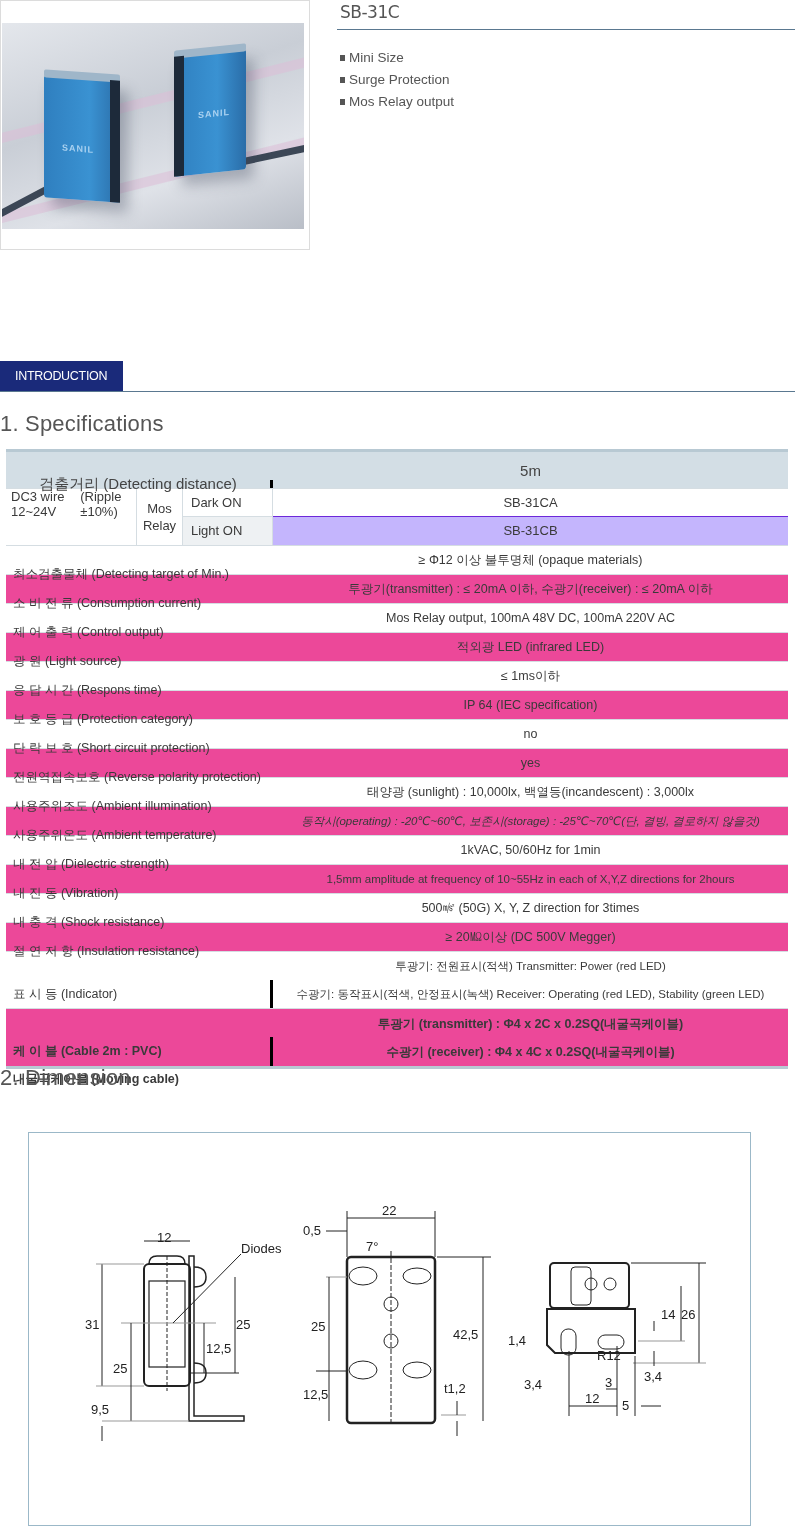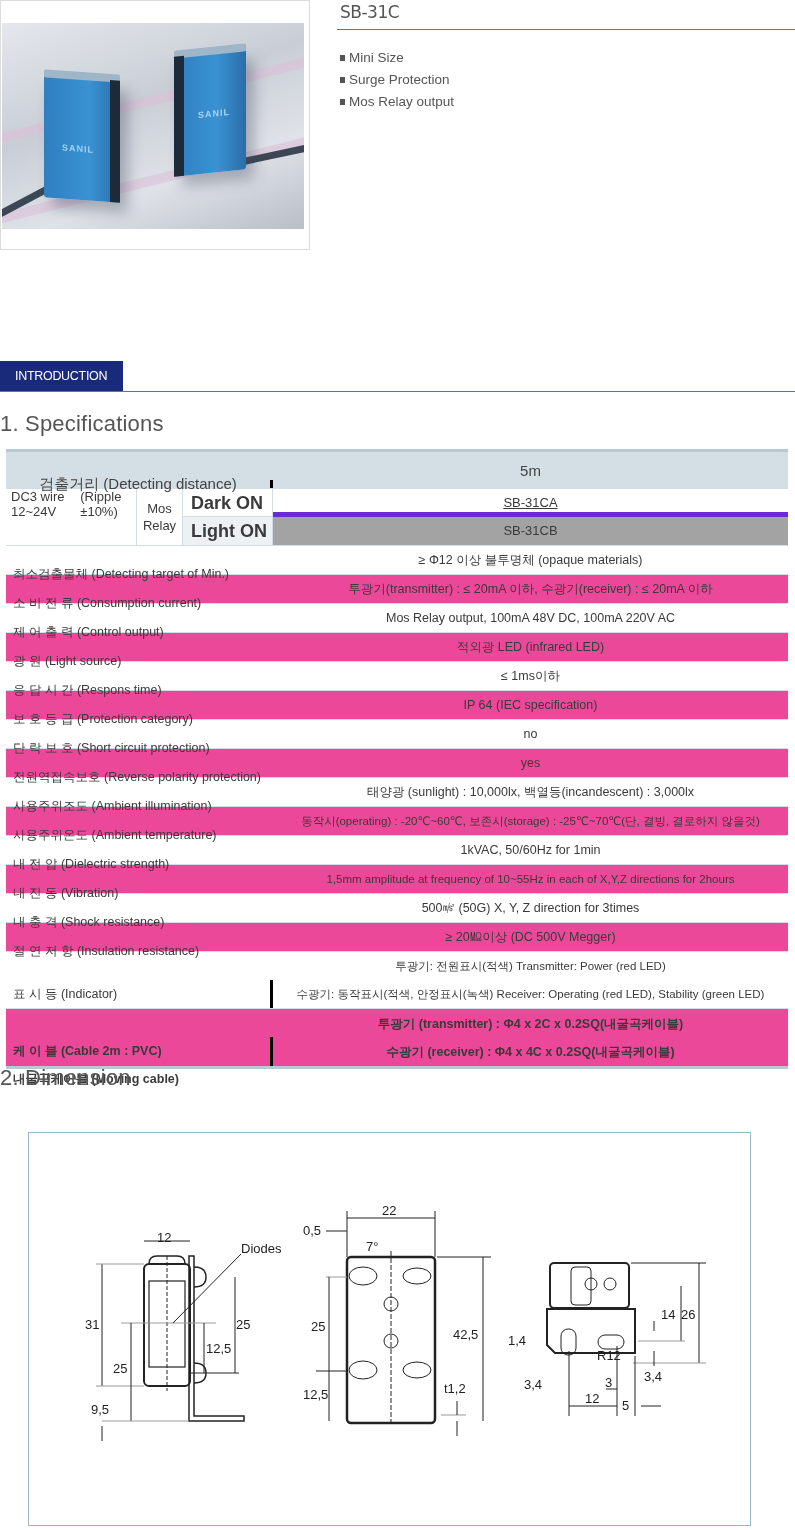--- a/index.html
+++ b/index.html
@@ -40,27 +40,27 @@
   .row.h29 { height: 29px; }
   .row.tall { height: 57px; }
   .row.tall .lbl { justify-content: flex-start; }
   .row.tall .lbl span, .row.tall .val span { height: 28px; line-height: 28px; }
   .row.head { height: 37px; background: #d3dee5; font-size: 15px; color: #444; }
   .row.head .lbl { align-items: center; padding-left: 0; }
   .row.model { height: 57px; }
   .model .c1 { width: 131px; padding-left: 5px; border-right: 1px solid #d5dde2; display: flex; justify-content: center; font-size: 13px; }
   .model .c2 { width: 46px; border-right: 1px solid #d5dde2; display: flex; flex-direction: column; justify-content: center; align-items: center; font-size: 13px; line-height: 17px; }
   .model .c3 { width: 90px; border-right: 1px solid #d5dde2; display: flex; flex-direction: column; }
-  .model .c3 span { height: 28px; line-height: 28px; padding-left: 8px; font-size: 18px; font-weight: bold; }
+  .model .c3 span { height: 28px; line-height: 28px; padding-left: 8px; font-size: 13px; }
   .model .c3 span:first-child { border-bottom: 1px solid #d5dde2; }
   .model .c3 span:last-child { background: #eef1f3; }
   .model .v { flex: 1; display: flex; flex-direction: column; }
   .model .v span { height: 28px; line-height: 28px; text-align: center; font-size: 13px; }
-  .model .v span:first-child { border-bottom: 5px solid #6d28d9; text-decoration: underline; }
-  .model .v span:last-child { background: #a3a3a3; text-align: center; }
+  .model .v span:first-child { border-bottom: 1px solid #6d28d9; }
+  .model .v span:last-child { background: #c4b5fd; text-align: center; }
 
   
   .dim-box { position: absolute; left: 28px; top: 1132px; width: 723px; height: 394px; border: 1px solid #9bb8c8; background: #fff; }
   .dim-box svg { position: absolute; left: 0; top: 0; }
   .dim-box svg text { font-family: "Liberation Sans", sans-serif; font-size: 13px; fill: #222; }
 </style>
 </head>
 <body>
 
 <div class="photo-frame">
@@ -150,21 +150,21 @@
   <div class="row h29 gray">
       <div class="lbl">전원역접속보호 (Reverse polarity protection)</div>
       <div class="val">yes</div>
     </div>
   <div class="row h29">
       <div class="lbl">사용주위조도 (Ambient illumination)</div>
       <div class="val">태양광 (sunlight) : 10,000lx, 백열등(incandescent) : 3,000lx</div>
     </div>
   <div class="row h29 gray">
       <div class="lbl">사용주위온도 (Ambient temperature)</div>
-      <div class="val" style="font-size:11.5px; white-space:nowrap;">동작시(operating) : -20℃~60℃, 보존시(storage) : -25℃~70℃(단, 결빙, 결로하지 않을것)</div>
+      <div class="val" style="font-size:11.5px; white-space:nowrap;font-style:italic;">동작시(operating) : -20℃~60℃, 보존시(storage) : -25℃~70℃(단, 결빙, 결로하지 않을것)</div>
     </div>
   <div class="row h29">
       <div class="lbl">내    전    압 (Dielectric strength)</div>
       <div class="val">1kVAC, 50/60Hz for 1min</div>
     </div>
   <div class="row h29 gray">
       <div class="lbl">내    진    동 (Vibration)</div>
       <div class="val" style="font-size:11.5px; white-space:nowrap;">1,5mm amplitude at frequency of 10~55Hz in each of X,Y,Z directions for 2hours</div>
     </div>
   <div class="row h29">

